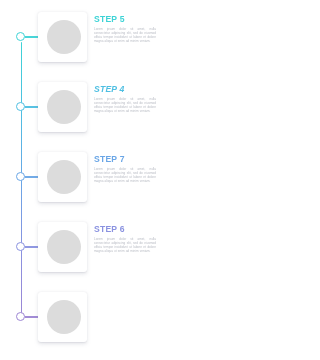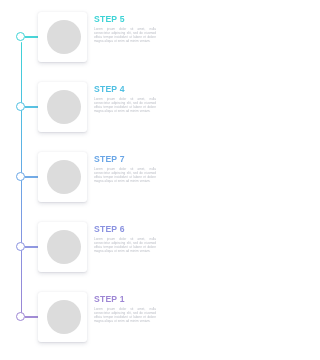--- a/index.html
+++ b/index.html
@@ -141,21 +141,21 @@
     </div>
   </div>
 
   <div class="step-row" id="row-4" style="color: rgb(79, 191, 226);">
     <div class="node"></div>
     <div class="connector"></div>
     <div class="icon-card">
       <div class="icon-circle" style="background: rgb(220, 220, 220);"></div>
     </div>
     <div class="text-block">
-      <div class="step-title" style="color: rgb(79, 191, 226);">STEP 4</div>
+      <div class="step-title" style="color: rgb(79, 191, 226); font-style: italic;">STEP 4</div>
       <p class="step-desc" style="color: rgb(185, 188, 196);">Lorem ipsum dolor sit amet, nulla consectetur adipiscing elit, sed do eiusmod officia tempor incididunt ut labore et dolore magna aliqua ut enim ad minim veniam.</p>
     </div>
   </div>
 
   <div class="step-row" id="row-3" style="color: rgb(106, 166, 230);">
     <div class="node"></div>
     <div class="connector"></div>
     <div class="icon-card">
       <div class="icon-circle" style="background: rgb(220, 220, 220);"></div>
     </div>
@@ -176,19 +176,15 @@
       <p class="step-desc" style="color: rgb(185, 188, 196);">Lorem ipsum dolor sit amet, nulla consectetur adipiscing elit, sed do eiusmod officia tempor incididunt ut labore et dolore magna aliqua ut enim ad minim veniam.</p>
     </div>
   </div>
 
   <div class="step-row" id="row-1" style="color: rgb(157, 134, 212);">
     <div class="node"></div>
     <div class="connector"></div>
     <div class="icon-card">
       <div class="icon-circle" style="background: rgb(220, 220, 220);"></div>
     </div>
-    <div class="text-block">
-      <div class="step-title" style="color: rgb(157, 134, 212);">STEP 1</div>
-      <p class="step-desc" style="color: rgb(185, 188, 196);">Lorem ipsum dolor sit amet, nulla consectetur adipiscing elit, sed do eiusmod officia tempor incididunt ut labore et dolore magna aliqua ut enim ad minim veniam.</p>
-    </div>
   </div>
 
 </div>
 
 </body></html>

